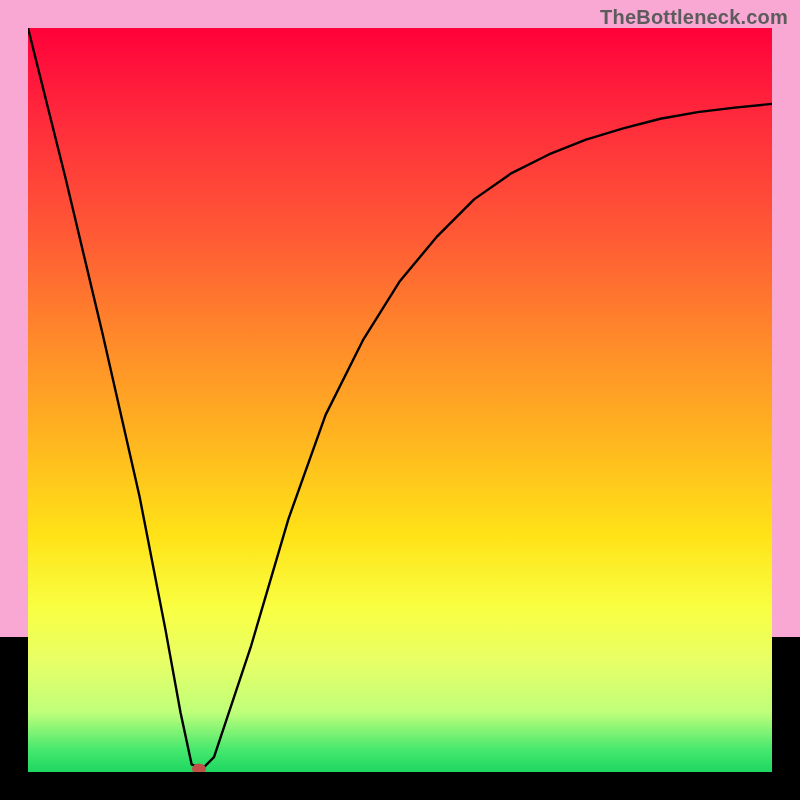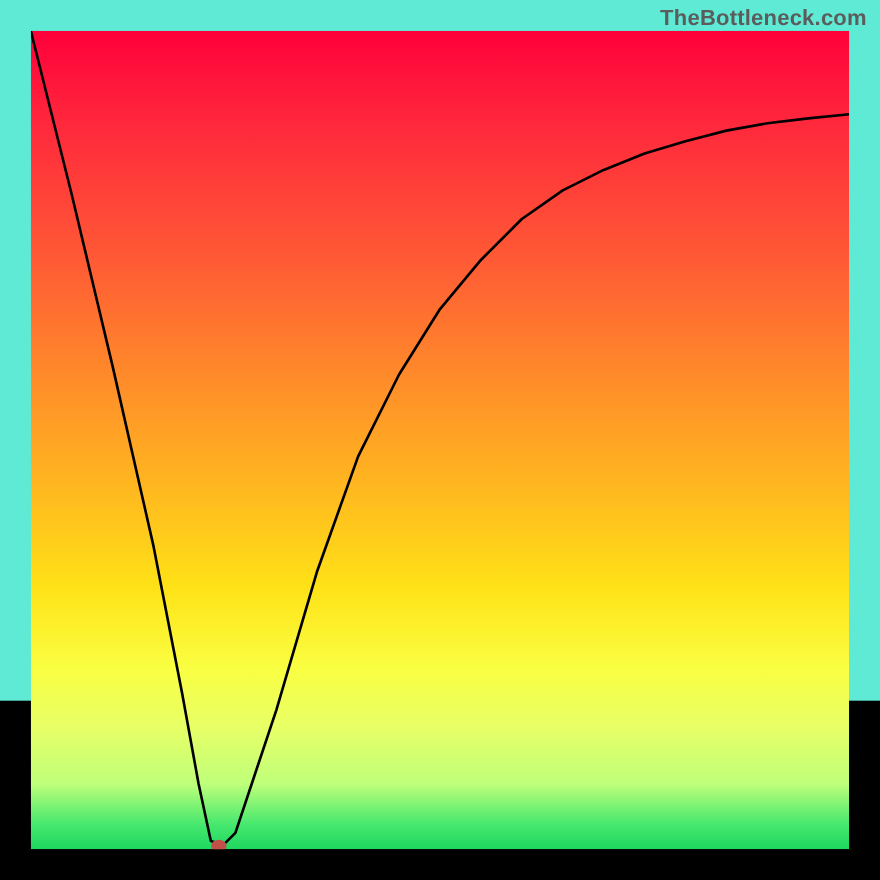--- a/index.html
+++ b/index.html
@@ -7,21 +7,21 @@
     padding: 0;
     width: 800px;
     height: 800px;
     background: #000;
     font-family: Arial, Helvetica, sans-serif;
   }
   .frame {
     position: relative;
     width: 800px;
     height: 637px;
-    background: #5eead4;
+    background: #f9a8d4;
   }
   .plot-area {
     position: absolute;
     left: 28px;
     top: 28px;
     width: 744px;
     height: 744px;
     overflow: hidden;
   }
   

